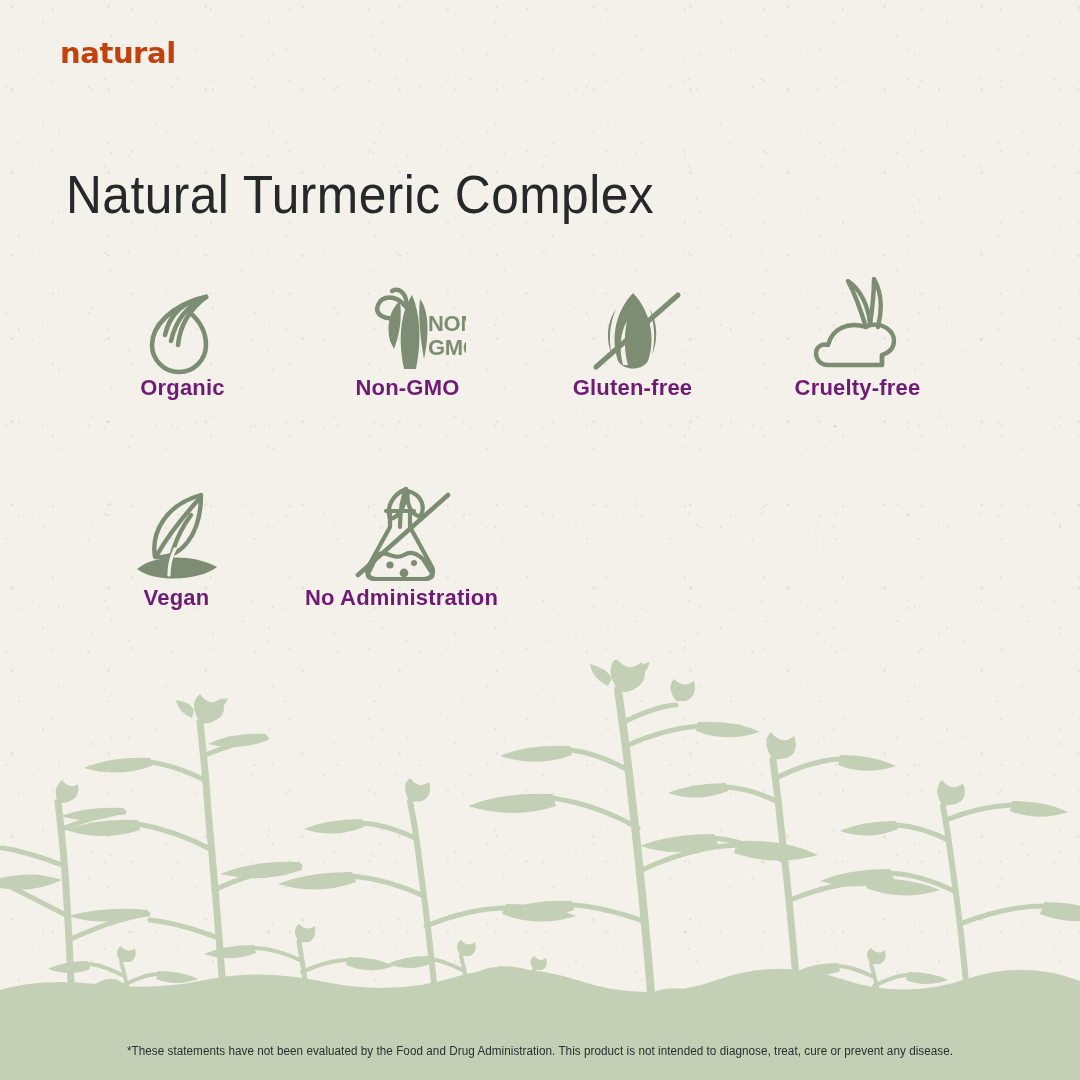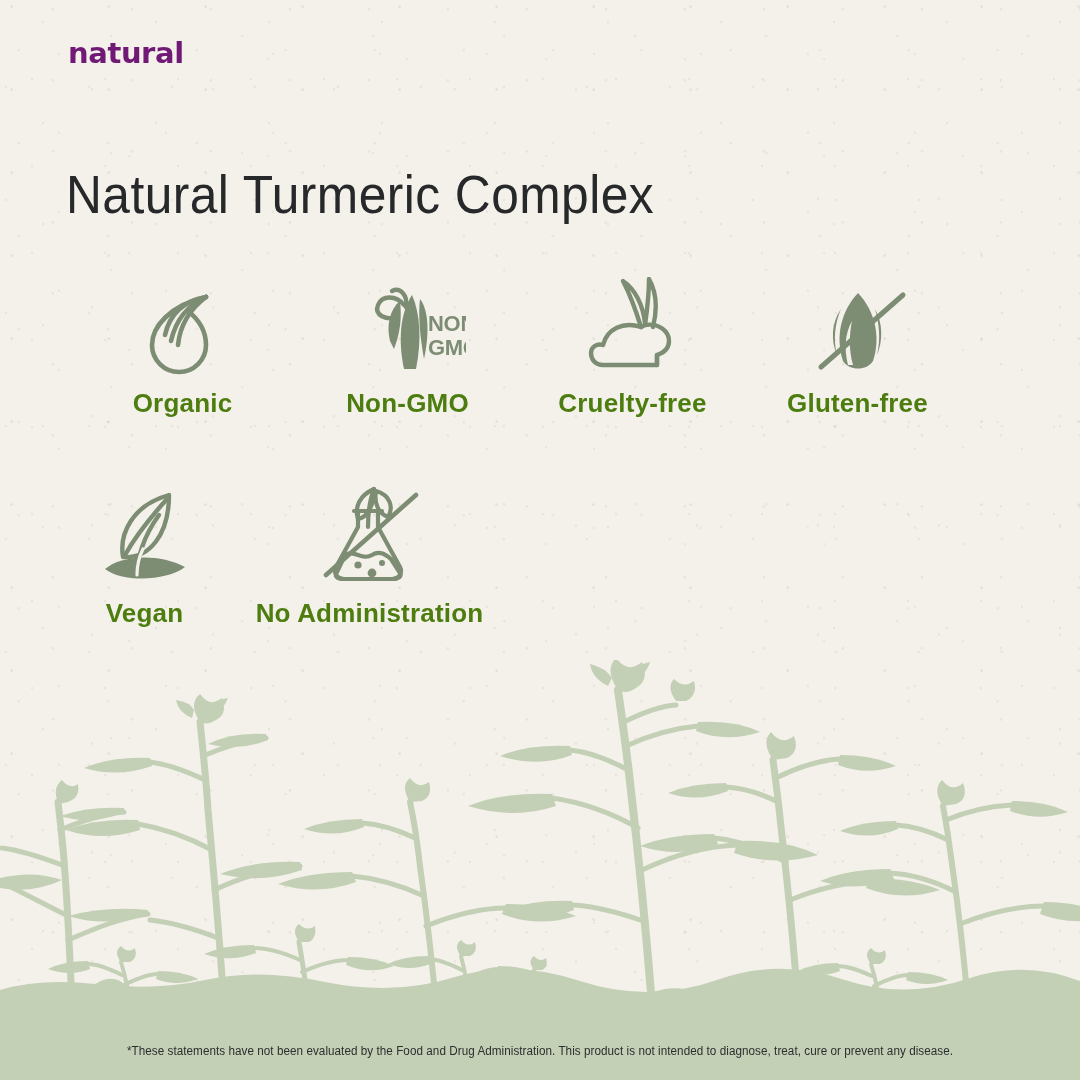--- a/index.html
+++ b/index.html
@@ -27,51 +27,51 @@
     background-size:97px 83px, 113px 101px, 79px 71px, 131px 117px, 89px 93px,
                     107px 79px, 121px 109px, 73px 87px, 139px 97px, 83px 113px;
     pointer-events:none;
     z-index:1;
   }
   #botanical-band{ position:absolute; left:0; bottom:0; width:1080px; height:420px; z-index:2; }
   #content-layer{ position:relative; z-index:4; }
 
   
   #brand-logo{
-    position:absolute; left:68px; top:38px;
+    position:absolute; left:60px; top:38px;
     font-family:"DejaVu Sans", sans-serif;
     font-weight:700; font-size:29px; line-height:1.08;
-    color:#701a75; letter-spacing:-.4px;
+    color:#c2410c; letter-spacing:-.4px;
   }
   #brand-logo .tm{ font-size:13px; vertical-align:super; font-weight:700; letter-spacing:0; }
 
   
   #page-title{
     position:absolute; left:66px; top:163px;
     font-family:"Liberation Sans Narrow","Liberation Sans", sans-serif;
     font-weight:400; font-size:54px; color:#26282a;
     letter-spacing:.5px; white-space:nowrap;
     transform:scaleX(.92); transform-origin:left center;
   }
 
   
   .badge-row{ position:absolute; display:flex; }
   #badge-row-1{ left:0; top:275px; width:1080px; }
   #badge-row-2{ left:0; top:485px; width:1080px; }
   #badge-row-1 .badge{ width:225px; }
   #badge-row-2 .badge{ width:225px; }
   #badge-row-1{ padding-left:70px; }
-  #badge-row-2{ padding-left:32px; }
+  #badge-row-2{ padding-left:64px; }
 
   .badge{ display:flex; flex-direction:column; align-items:center; }
   .badge-icon{ height:100px; display:flex; align-items:flex-end; justify-content:center; }
   .badge-label{
-    margin-top:13px;
+    margin-top:0;
     font-family:"Liberation Sans Narrow","Liberation Sans", sans-serif;
-    font-weight:700; font-size:26px; color:#4d7c0f;
+    font-weight:700; font-size:22px; color:#701a75;
     letter-spacing:.2px; white-space:nowrap;
   }
 
   
   #disclaimer{
     position:absolute; left:0; top:1044px; width:1080px;
     text-align:center;
     font-family:"Liberation Sans Narrow","Liberation Sans", sans-serif;
     font-size:12.3px; font-weight:400; color:#2c2e30;
     letter-spacing:.05px;
@@ -285,48 +285,48 @@
           </g>
           <text x="78" y="48" font-family="Liberation Sans, sans-serif" font-size="22" font-weight="700" fill="#7d8d73" letter-spacing="-.3">NON</text>
           <text x="78" y="72" font-family="Liberation Sans, sans-serif" font-size="22" font-weight="700" fill="#7d8d73" letter-spacing="-.3">GMO</text>
         </svg>
       </div>
       <div class="badge-label">Non-GMO</div>
     </div>
 
     <div class="badge">
       <div class="badge-icon">
+        <svg width="106" height="94" viewBox="0 0 106 94">
+          <g fill="#7d8d73">
+            <path d="M53 12 C70 30 76 56 68 80 C62 90 44 90 38 80 C30 56 36 30 53 12 Z"></path>
+            <path d="M36 28 C30 42 28 58 32 74 C26 60 26 42 36 28 Z"></path>
+            <path d="M70 28 C78 42 78 60 72 74 C76 58 74 42 70 28 Z"></path>
+          </g>
+          <g fill="#f4f1eb">
+            <path d="M47 40 C44 54 44 70 48 84 L43 84 C39 68 40 52 47 40 Z"></path>
+          </g>
+          <line x1="16" y1="86" x2="98" y2="14" stroke="#7d8d73" stroke-width="5" stroke-linecap="round"></line>
+        </svg>
+      </div>
+      <div class="badge-label">Gluten-free</div>
+    </div>
+
+    <div class="badge">
+      <div class="badge-icon">
         <svg width="92" height="98" viewBox="0 0 92 98">
           <g fill="none" stroke="#7d8d73" stroke-width="4.4" stroke-linecap="round" stroke-linejoin="round">
             <path d="M54 50 C44 18 38 8 36 4 C48 12 56 28 58 46"></path>
             <path d="M58 48 C62 20 62 8 62 2 C70 16 70 34 66 50"></path>
             <path d="M58 48 C72 46 82 54 82 64 C82 72 76 76 70 78 L70 88 L16 88 C8 88 4 82 4 76 C4 70 10 66 16 68 C20 52 36 44 54 50 Z"></path>
             <path d="M70 78 L70 88"></path>
           </g>
         </svg>
       </div>
       <div class="badge-label">Cruelty-free</div>
     </div>
-
-    <div class="badge">
-      <div class="badge-icon">
-        <svg width="106" height="94" viewBox="0 0 106 94">
-          <g fill="#7d8d73">
-            <path d="M53 12 C70 30 76 56 68 80 C62 90 44 90 38 80 C30 56 36 30 53 12 Z"></path>
-            <path d="M36 28 C30 42 28 58 32 74 C26 60 26 42 36 28 Z"></path>
-            <path d="M70 28 C78 42 78 60 72 74 C76 58 74 42 70 28 Z"></path>
-          </g>
-          <g fill="#f4f1eb">
-            <path d="M47 40 C44 54 44 70 48 84 L43 84 C39 68 40 52 47 40 Z"></path>
-          </g>
-          <line x1="16" y1="86" x2="98" y2="14" stroke="#7d8d73" stroke-width="5" stroke-linecap="round"></line>
-        </svg>
-      </div>
-      <div class="badge-label">Gluten-free</div>
-    </div>
   </div>
 
   <div class="badge-row" id="badge-row-2">
 
     <div class="badge">
       <div class="badge-icon">
         <svg width="96" height="96" viewBox="0 0 96 96">
           <g fill="none" stroke="#7d8d73" stroke-width="4.4" stroke-linecap="round" stroke-linejoin="round">
             <path d="M72 6 C36 16 22 44 26 68 C52 70 72 46 72 6 Z"></path>
             <path d="M70 10 C52 30 38 48 28 66"></path>

